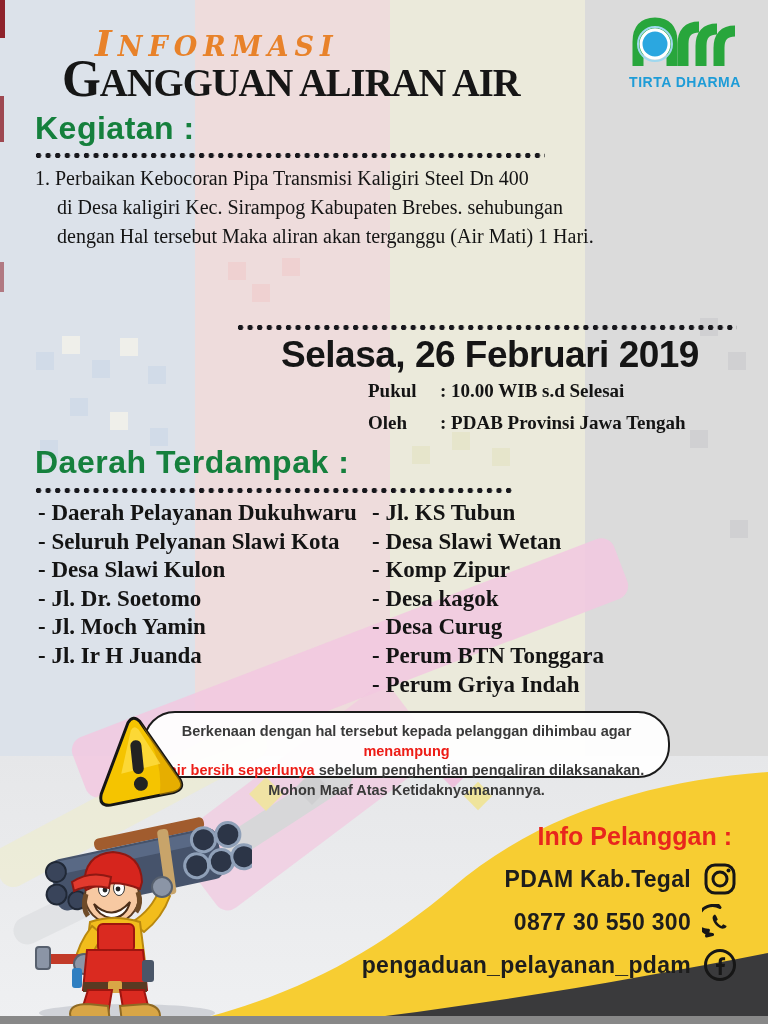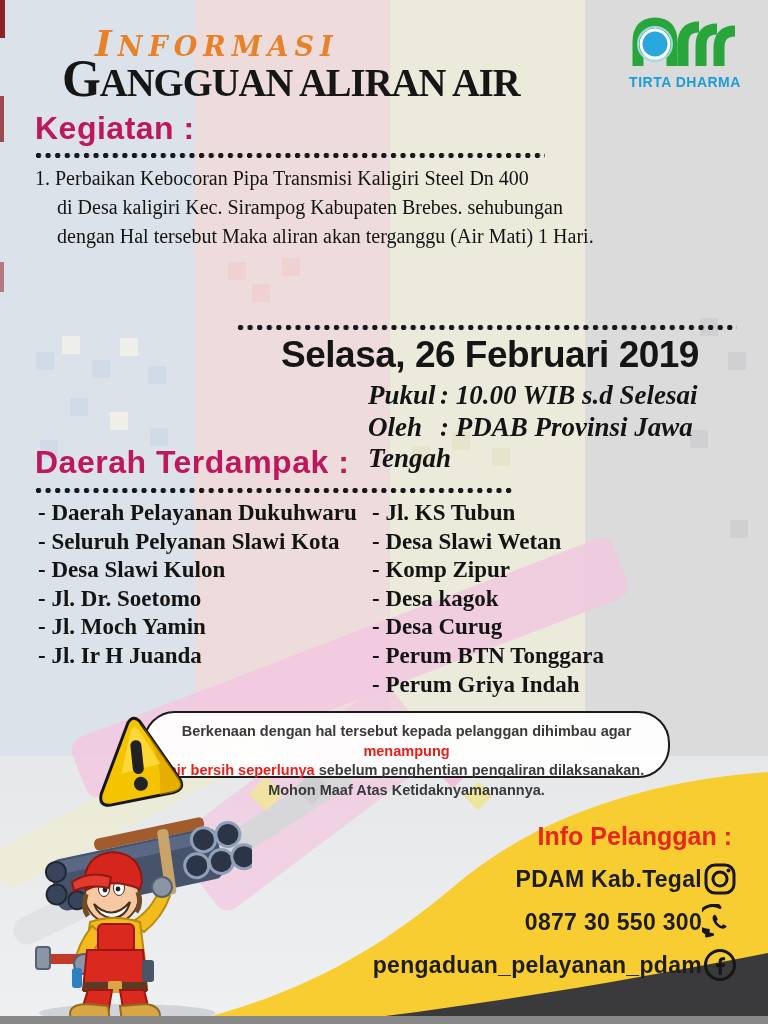--- a/index.html
+++ b/index.html
@@ -30,47 +30,47 @@
     background-size:9.6px 7px;background-repeat:repeat-x;}
 
   
   .kicker{position:absolute;left:95px;top:22px;font-size:27px;font-style:italic;
     font-weight:bold;letter-spacing:6px;color:#e8822a;font-family:"DejaVu Serif",serif;}
   .kicker::first-letter{font-size:36px;}
   .title{position:absolute;left:62px;top:48px;font-size:41px;font-weight:bold;
     color:#161616;font-family:"Liberation Serif",serif;transform:scaleX(.94);
     transform-origin:left;letter-spacing:-1px;}
   .title::first-letter{font-size:53px;}
-  .h-orange{position:absolute;color:#be185d;font-weight:bold;font-size:32px;letter-spacing:.5px;}
+  .h-orange{position:absolute;color:#15803d;font-weight:bold;font-size:32px;letter-spacing:.5px;}
   .serif{font-family:"Liberation Serif",serif;color:#141414;}
   .kegiatan-text{position:absolute;left:35px;top:164px;font-size:20px;line-height:29px;}
   .kegiatan-text .ind{padding-left:22px;}
   .pel-head{left:437px;top:287px;width:300px;text-align:right;font-size:30px;}
   .pel-date{position:absolute;left:240px;top:334px;width:500px;text-align:center;
     font-size:37px;font-weight:bold;color:#151515;letter-spacing:-.5px;}
-  .pel-line{position:absolute;left:368px;font-size:27px;font-weight:600;font-style:italic;}
+  .pel-line{position:absolute;left:368px;font-size:19px;font-weight:600;}
   .pel-line .lbl{display:inline-block;width:72px;}
   .area-col{position:absolute;top:499px;width:335px;list-style:none;margin:0;padding:0;
     font-size:23px;font-weight:bold;line-height:28.6px;}
   .area-col li::before{content:"- ";}
 
   
   .notice-box{position:absolute;left:143px;top:711px;width:527px;height:67px;
     background:rgba(255,255,255,.93);border:2.5px solid #1b1b1b;border-radius:32px;
     text-align:center;font-size:14.5px;font-weight:bold;color:#3a3a3a;
     line-height:19.5px;padding-top:9px;box-sizing:border-box;z-index:6;}
   .notice-box .red{color:#ed1c16;}
   .warn-tri{position:absolute;left:94px;top:714px;z-index:7;transform:rotate(-6deg);}
 
   
   .bottom-svg{position:absolute;left:0;top:0;z-index:2;}
   .mascot{position:absolute;left:12px;top:792px;z-index:3;}
   .contact{position:absolute;right:30px;top:822px;z-index:5;text-align:right;}
   .contact-heading{color:#e8261d;font-weight:bold;font-size:25px;margin:0 6px 10px 0;}
-  .contact-row{display:flex;justify-content:flex-end;align-items:center;margin-bottom:7px;}
+  .contact-row{display:flex;justify-content:flex-end;align-items:center;gap:11px;margin-bottom:7px;}
   .contact-label{font-size:23px;font-weight:bold;color:#1d1d1d;letter-spacing:.3px;}
   .cicon{width:36px;height:36px;flex:0 0 auto;}
 
   
   .logo{position:absolute;left:612px;top:12px;width:146px;text-align:center;}
   .logo-label{margin-top:2px;font-size:14px;font-weight:bold;color:#1e9cd7;letter-spacing:.5px;}
 
   .z4{z-index:4;}
 </style>
 </head>

